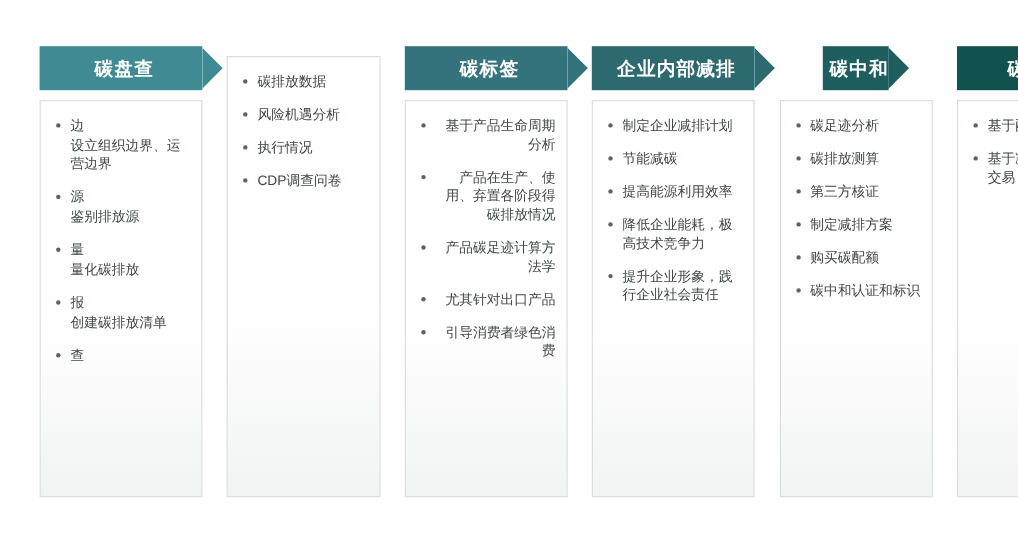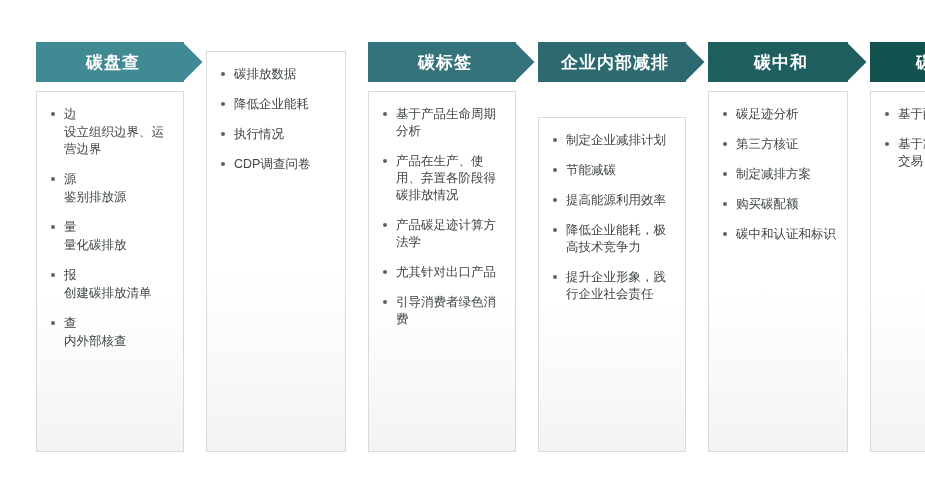--- a/index.html
+++ b/index.html
@@ -107,91 +107,92 @@
             <polyline points="0,0 20,20 0,40" fill="none" stroke="#ffffff" stroke-width="2.2"></polyline>
           </svg>
         </span>
       </div>
       <div class="col-body">
         <ul class="bullets">
           <li><span>边</span><span class="sub">设立组织边界、运营边界</span></li>
           <li><span>源</span><span class="sub">鉴别排放源</span></li>
           <li><span>量</span><span class="sub">量化碳排放</span></li>
           <li><span>报</span><span class="sub">创建碳排放清单</span></li>
-          <li><span>查</span><span class="sub">内外部核查</span></li>
+          <li><span>查</span></li>
         </ul>
       </div>
     </div>
     <div class="col-gap"></div>
     <div class="column" style="width: 140px; flex: 0 0 140px;">
       <div class="col-body">
         <ul class="bullets">
           <li><span>碳排放数据</span></li>
-          <li><span>降低企业能耗</span></li>
+          <li><span>风险机遇分析</span></li>
           <li><span>执行情况</span></li>
           <li><span>CDP调查问卷</span></li>
         </ul>
       </div>
     </div>
     <div class="col-gap"></div>
-    <div class="column" style="width: 148px; flex: 0 0 148px;">
+    <div class="column" style="width: 148px; flex: 0 0 148px; text-align: right;">
       <div class="col-header" style="background: rgb(52, 115, 123);">
         <span class="label">碳标签</span>
         <span class="chev">
           <svg width="20" height="40" viewBox="0 0 20 40">
             <polygon points="0,0 20,20 0,40" fill="#34737b"></polygon>
             <polyline points="0,0 20,20 0,40" fill="none" stroke="#ffffff" stroke-width="2.2"></polyline>
           </svg>
         </span>
       </div>
       <div class="col-body">
         <ul class="bullets">
           <li><span>基于产品生命周期分析</span></li>
           <li><span>产品在生产、使用、弃置各阶段得碳排放情况</span></li>
           <li><span>产品碳足迹计算方法学</span></li>
           <li><span>尤其针对出口产品</span></li>
           <li><span>引导消费者绿色消费</span></li>
         </ul>
       </div>
     </div>
     <div class="col-gap"></div>
-    <div class="column" style="width: 148px; flex: 0 0 148px; gap: 26px;">
+    <div class="column" style="width: 148px; flex: 0 0 148px;">
       <div class="col-header" style="background: rgb(45, 106, 112);">
         <span class="label">企业内部减排</span>
         <span class="chev">
           <svg width="20" height="40" viewBox="0 0 20 40">
             <polygon points="0,0 20,20 0,40" fill="#2d6a70"></polygon>
             <polyline points="0,0 20,20 0,40" fill="none" stroke="#ffffff" stroke-width="2.2"></polyline>
           </svg>
         </span>
       </div>
       <div class="col-body">
         <ul class="bullets">
           <li><span>制定企业减排计划</span></li>
           <li><span>节能减碳</span></li>
           <li><span>提高能源利用效率</span></li>
           <li><span>降低企业能耗，极高技术竞争力</span></li>
           <li><span>提升企业形象，践行企业社会责任</span></li>
         </ul>
       </div>
     </div>
     <div class="col-gap"></div>
-    <div class="column" style="width: 140px; flex: 0 0 140px;">
+    <div class="column" style="width: 140px; flex: 0 0 140px; align-items: center;">
       <div class="col-header" style="background: rgb(31, 94, 95);">
         <span class="label">碳中和</span>
         <span class="chev">
           <svg width="20" height="40" viewBox="0 0 20 40">
             <polygon points="0,0 20,20 0,40" fill="#1f5e5f"></polygon>
             <polyline points="0,0 20,20 0,40" fill="none" stroke="#ffffff" stroke-width="2.2"></polyline>
           </svg>
         </span>
       </div>
       <div class="col-body">
         <ul class="bullets">
           <li><span>碳足迹分析</span></li>
+          <li><span>碳排放测算</span></li>
           <li><span>第三方核证</span></li>
           <li><span>制定减排方案</span></li>
           <li><span>购买碳配额</span></li>
           <li><span>碳中和认证和标识</span></li>
         </ul>
       </div>
     </div>
     <div class="col-gap"></div>
     <div class="column" style="width: 140px; flex: 0 0 140px;">
       <div class="col-header" style="background: rgb(17, 82, 79);">

